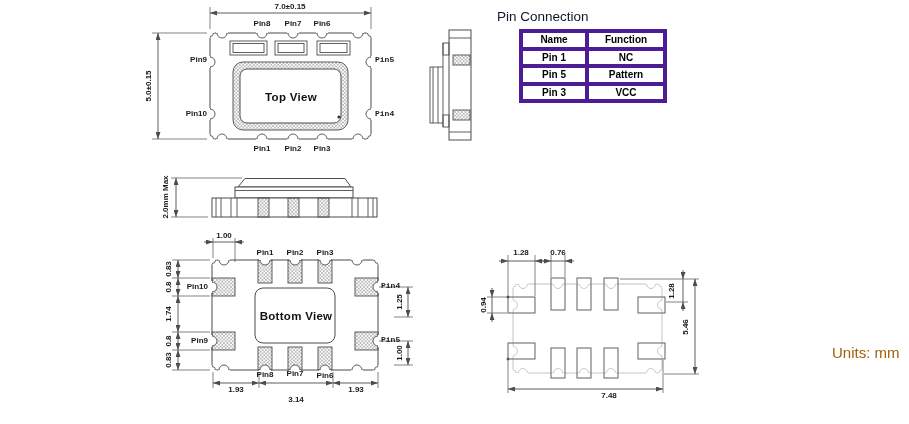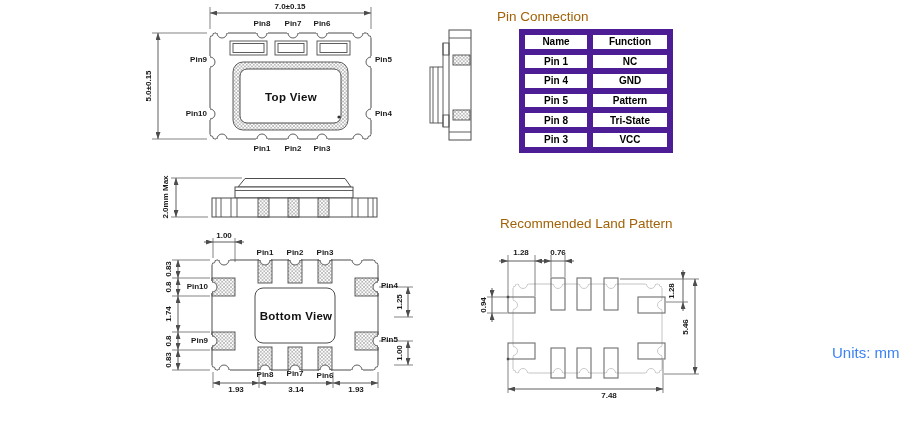--- a/index.html
+++ b/index.html
@@ -13,29 +13,29 @@
   .ghost{fill:none;stroke:#c4c4c4;stroke-width:1;}
   .pad{fill:none;stroke:#6e6e6e;stroke-width:1.1;}
   .ext{stroke:#4d4d4d;stroke-width:.7;fill:none;}
   .dimplain{stroke:#4d4d4d;stroke-width:.9;fill:none;}
   .dim2{stroke:#4d4d4d;stroke-width:.9;fill:none;marker-start:url(#arr);marker-end:url(#arr);}
   .me{stroke:#4d4d4d;stroke-width:.9;fill:none;marker-end:url(#arr);}
   
   .lbl{position:absolute;font:bold 8px/1 "Liberation Sans",sans-serif;color:#1a1a1a;
        white-space:nowrap;transform:translate(-50%,-50%);z-index:3;}
   .lbl.ar{transform:translate(-100%,-50%);}
-  .lbl.al{transform:translate(0,-50%);}
+  .lbl.al{transform:translate(0,-50%);font-family:Liberation Mono, monospace;}
   .lbl.r{transform:translate(-50%,-50%) rotate(-90deg);}
   .view-label{position:absolute;font:bold 11.5px "Liberation Sans",sans-serif;color:#111;
        white-space:nowrap;transform:translate(-50%,-50%);letter-spacing:.3px;z-index:3;}
-  .h{position:absolute;font:13.5px "Liberation Sans",sans-serif;color:#a16207;white-space:nowrap;z-index:3;}
-  .units{position:absolute;font:15px "Liberation Sans",sans-serif;color:#3b82f6;white-space:nowrap;z-index:3;}
+  .h{position:absolute;font:13.5px "Liberation Sans",sans-serif;color:#0f172a;white-space:nowrap;z-index:3;}
+  .units{position:absolute;font:15px "Liberation Sans",sans-serif;color:#a16207;white-space:nowrap;z-index:3;}
   
   .pin-table{position:absolute;left:519px;top:29px;border-collapse:collapse;background:#fff;z-index:3;}
-  .pin-table th,.pin-table td{border:6px solid #4c1d95;font:bold 10px "Liberation Sans",sans-serif;
+  .pin-table th,.pin-table td{border:4px solid #4c1d95;font:bold 10px "Liberation Sans",sans-serif;
        color:#000;text-align:center;height:13.6px;padding:0 5px;font-weight:700;}
   .col-name{width:52px;}
   .col-func{width:64px;}
 </style>
 </head>
 <body>
 
 <div id="canvas">
 
   <svg id="art" width="909" height="424" viewBox="0 0 909 424">
@@ -353,54 +353,45 @@
   <span class="lbl" style="left:325px;top:376px">Pin6</span>
   <span class="view-label" style="left:296px;top:316px">Bottom View</span>
   <span class="lbl r" style="left:169px;top:269px">0.83</span>
   <span class="lbl r" style="left:169px;top:287px">0.8</span>
   <span class="lbl r" style="left:169px;top:314px">1.74</span>
   <span class="lbl r" style="left:169px;top:341px">0.8</span>
   <span class="lbl r" style="left:169px;top:360px">0.83</span>
   <span class="lbl r" style="left:400px;top:302px">1.25</span>
   <span class="lbl r" style="left:400px;top:353px">1.00</span>
   <span class="lbl" style="left:236px;top:390px">1.93</span>
-  <span class="lbl" style="left:296px;top:390px">3.14</span>
+  <span class="lbl" style="left:296px;top:400px">3.14</span>
   <span class="lbl" style="left:356px;top:390px">1.93</span>
 
   <span class="h" style="left:497px;top:9px">Pin Connection</span>
   <table class="pin-table">
     <tbody>
         <tr>
       <th class="col-name">Name</th>
       <th class="col-func">Function</th>
     </tr>
     <tr>
           <td>Pin 1</td>
           <td>NC</td>
         </tr>
     <tr>
-          <td>Pin 4</td>
-          <td>GND</td>
-        </tr>
-    <tr>
           <td>Pin 5</td>
           <td>Pattern</td>
-        </tr>
-    <tr>
-          <td>Pin 8</td>
-          <td>Tri-State</td>
         </tr>
     <tr>
           <td>Pin 3</td>
           <td>VCC</td>
         </tr>
   </tbody>
     </table>
 
-  <span class="h" style="left:500px;top:216px">Recommended Land Pattern</span>
   <span class="lbl" style="left:521px;top:253px">1.28</span>
   <span class="lbl" style="left:558px;top:253px">0.76</span>
   <span class="lbl r" style="left:484px;top:305px">0.94</span>
   <span class="lbl r" style="left:672px;top:291px">1.28</span>
   <span class="lbl r" style="left:686px;top:327px">5.46</span>
   <span class="lbl" style="left:609px;top:396px">7.48</span>
 
   <span class="units" style="left:832px;top:344px">Units: mm</span>
 
 </div>

